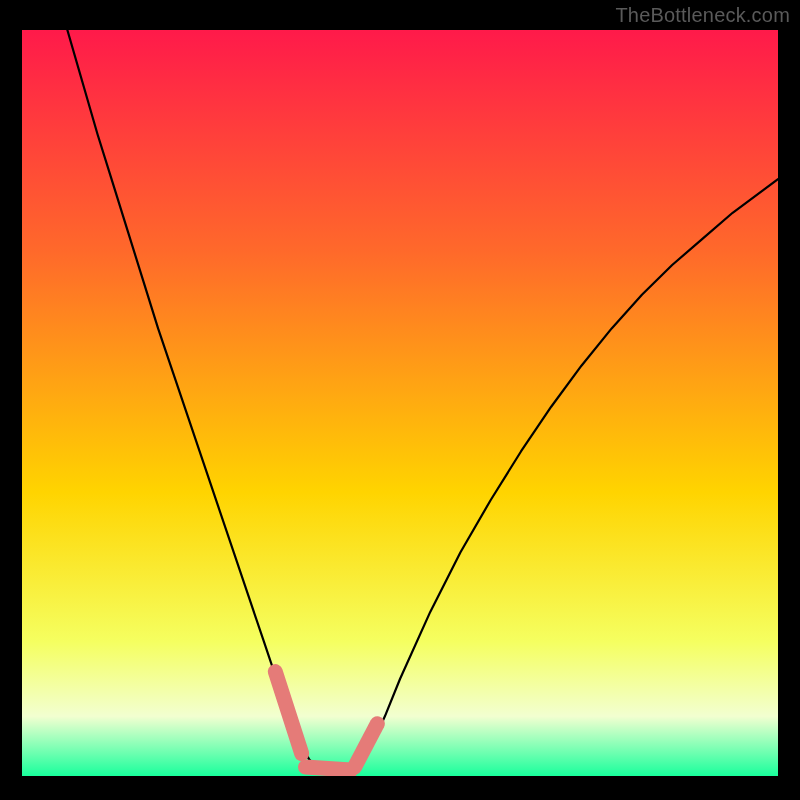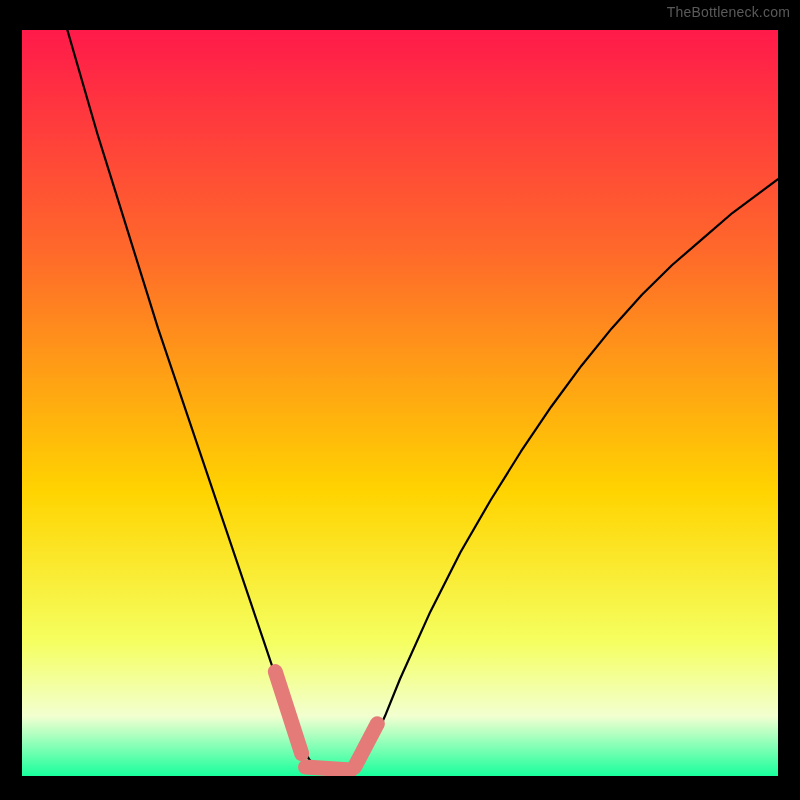--- a/index.html
+++ b/index.html
@@ -9,21 +9,21 @@
     width: 800px;
     height: 800px;
     background: #000;
   }
   .watermark {
     position: absolute;
     top: 4px;
     right: 10px;
     color: #5a5a5a;
     font-family: Arial, Helvetica, sans-serif;
-    font-size: 14px;
+    font-size: 20px;
     font-weight: 500;
     letter-spacing: 0.2px;
     z-index: 5;
   }
   .plot-wrap {
     position: absolute;
     left: 22px;
     top: 30px;
     width: 756px;
     height: 746px;

